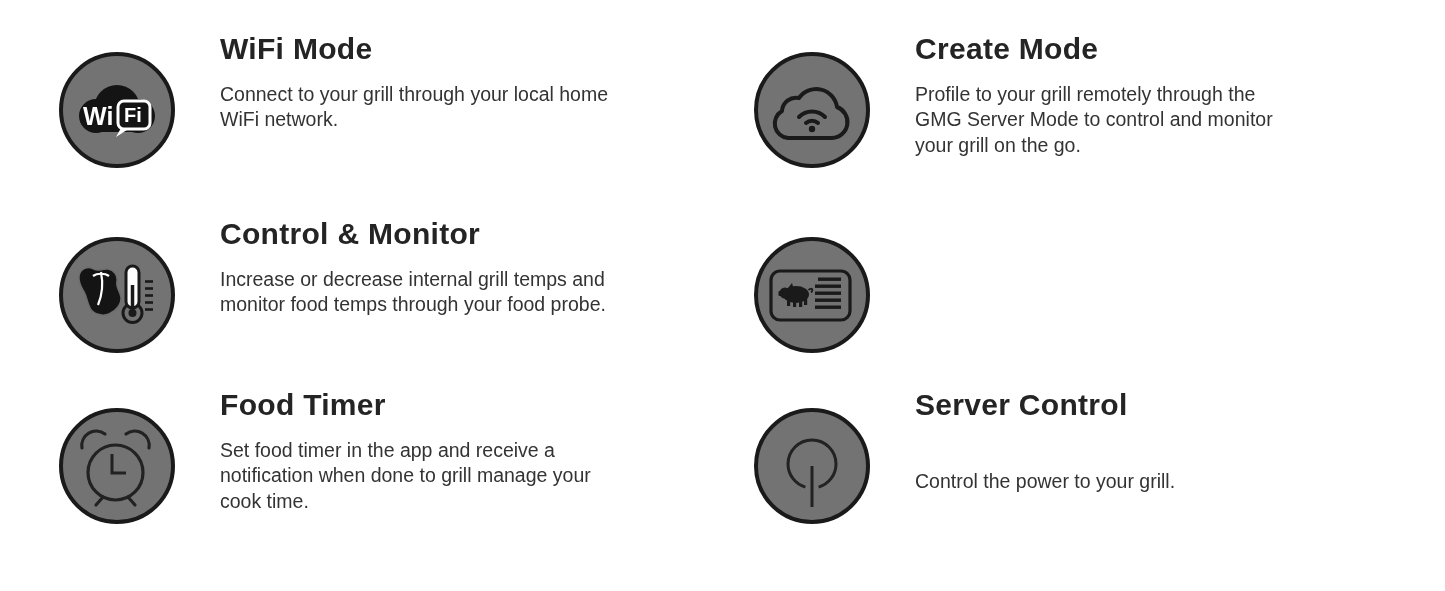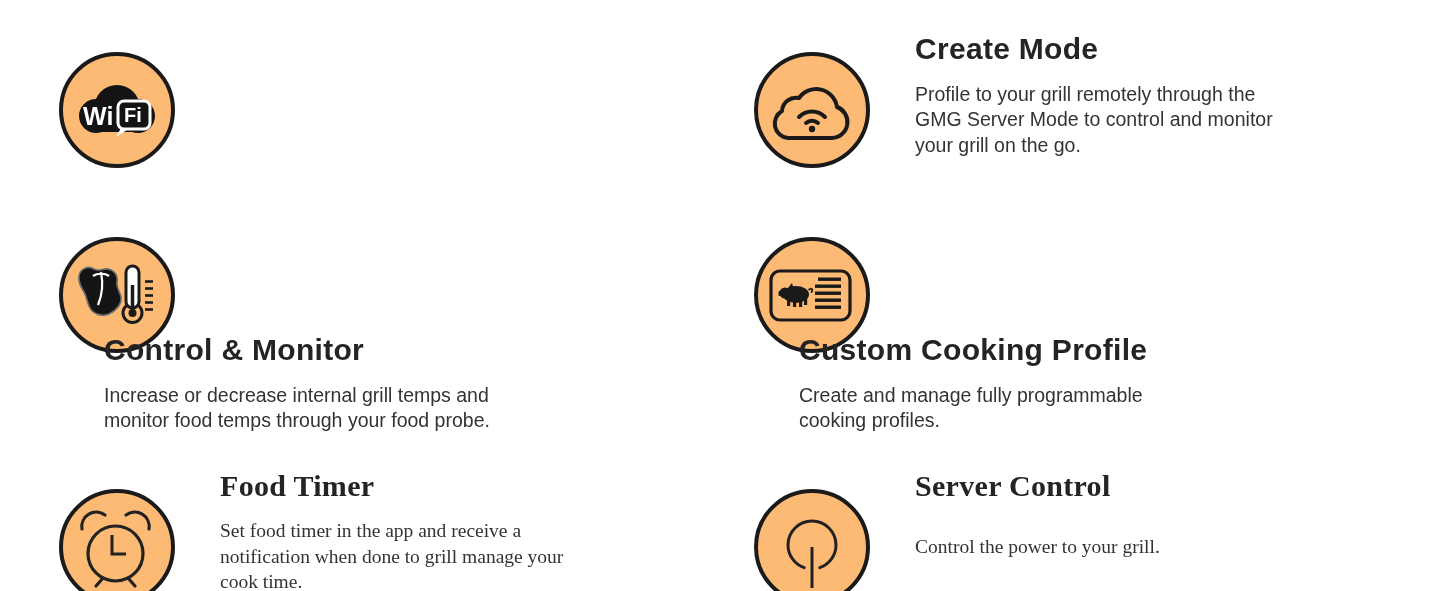--- a/index.html
+++ b/index.html
@@ -12,28 +12,28 @@
     display:grid;
     grid-template-columns:695px 1fr;
     padding-top:52px;
   }
   .feature{
     display:flex;
     align-items:flex-start;
     padding-left:59px;
     margin-bottom:69px;
   }
-  .feature:nth-child(3),.feature:nth-child(4){margin-bottom:55px;flex-direction:column;}
-  .feature:nth-child(5),.feature:nth-child(6){margin-bottom:0;font-family:Liberation Serif, serif;}
+  .feature:nth-child(3),.feature:nth-child(4){margin-bottom:55px;}
+  .feature:nth-child(5),.feature:nth-child(6){margin-bottom:0;}
   .icon-circle{
     flex:none;
     width:108px;height:108px;
     border:4px solid var(--icon-stroke,#1a1a1a);
     border-radius:50%;
-    background:#fdba74;
+    background:#737373;
   }
   .icon-circle svg{display:block;width:108px;height:108px;}
   .feature-text{
     margin-left:45px;
     margin-top:-20px;
   }
   .feature-title{
     margin:0;
     font-size:30px;
     line-height:34.5px;
@@ -41,21 +41,21 @@
     letter-spacing:.3px;
     color:var(--title-color,#242424);
   }
   .feature-desc{
     margin:15px 0 0 0;
     font-size:19.5px;
     line-height:25.5px;
     color:var(--body-color,#333333);
     white-space:pre-line;
   }
-  .feature:nth-child(6) .feature-desc{margin-top:31px;text-align:right;}
+  .feature:nth-child(6) .feature-desc{margin-top:46px;text-align:right;}
 </style>
 </head>
 <body>
 
 <div class="page">
   <div class="features-grid">
 
     <section class="feature">
       <div class="icon-circle">
         <svg viewBox="0 0 108 108" aria-hidden="true">
@@ -63,20 +63,25 @@
             <circle cx="33" cy="60" r="17"></circle>
             <circle cx="54" cy="52" r="23"></circle>
             <circle cx="75" cy="60" r="17"></circle>
             <rect x="33" y="52" width="42" height="24"></rect>
           </g>
           <text x="20" y="69" font-size="25" font-weight="bold" fill="#ffffff">Wi</text>
           <rect x="55" y="45" width="32" height="28" rx="6" fill="none" stroke="#ffffff" stroke-width="3"></rect>
           <polygon points="58,72 67,72 53,81" fill="#ffffff"></polygon>
           <text x="61" y="66" font-size="20" font-weight="bold" fill="#ffffff">Fi</text>
         </svg>
+      </div>
+      <div class="feature-text">
+        <h3 class="feature-title">WiFi Mode</h3>
+        <p class="feature-desc">Connect to your grill through your local home
+WiFi network.</p>
       </div>
     </section>
 
     <section class="feature">
       <div class="icon-circle">
         <svg viewBox="0 0 108 108" aria-hidden="true">
           <path d="M30 82 H74 A16 16 0 0 0 79 51 A21 21 0 0 0 41 42 A14 14 0 0 0 24 55 A14.5 14.5 0 0 0 30 82 Z" fill="none" stroke="#1a1a1a" stroke-width="4" stroke-linejoin="round"></path>
           <path d="M41 61 a18 18 0 0 1 26 0" fill="none" stroke="#1a1a1a" stroke-width="4" stroke-linecap="round"></path>
           <path d="M48 67 a9 9 0 0 1 12 0" fill="none" stroke="#1a1a1a" stroke-width="4" stroke-linecap="round"></path>
           <circle cx="54" cy="73" r="3.2" fill="#1a1a1a"></circle>
@@ -131,25 +136,20 @@
             <rect x="20.5" y="50" width="5" height="5" rx="1"></rect>
             <polygon points="30,47 34,42 36,49"></polygon>
             <rect x="29" y="59" width="3.2" height="6"></rect>
             <rect x="35" y="60" width="3.2" height="6"></rect>
             <rect x="41" y="60" width="3.2" height="6"></rect>
             <rect x="46" y="58" width="3.2" height="6"></rect>
           </g>
           <path d="M50.5 49 c3 -3 5.5 0 2.5 2.5" fill="none" stroke="#1a1a1a" stroke-width="1.8"></path>
         </svg>
       </div>
-      <div class="feature-text">
-        <h3 class="feature-title">Custom Cooking Profile</h3>
-        <p class="feature-desc">Create and manage fully programmable
-cooking profiles.</p>
-      </div>
     </section>
 
     <section class="feature">
       <div class="icon-circle">
         <svg viewBox="0 0 108 108" aria-hidden="true">
           <circle cx="52.5" cy="60.5" r="27.5" fill="none" stroke="#222222" stroke-width="3.2"></circle>
           <path d="M19 36 A14.5 14.5 0 0 1 42 22" fill="none" stroke="#222222" stroke-width="3.2" stroke-linecap="round"></path>
           <path d="M86 36 A14.5 14.5 0 0 0 63 22" fill="none" stroke="#222222" stroke-width="3.2" stroke-linecap="round"></path>
           <line x1="40" y1="85" x2="33" y2="93" stroke="#222222" stroke-width="3.2" stroke-linecap="round"></line>
           <line x1="65" y1="85" x2="72" y2="93" stroke="#222222" stroke-width="3.2" stroke-linecap="round"></line>

